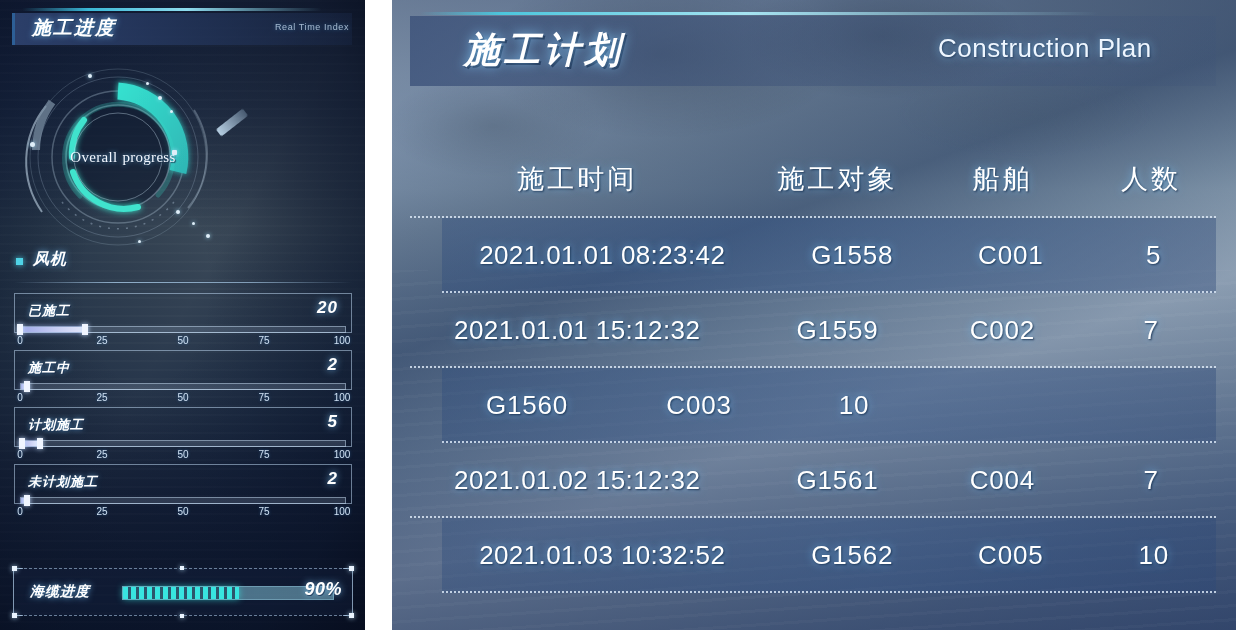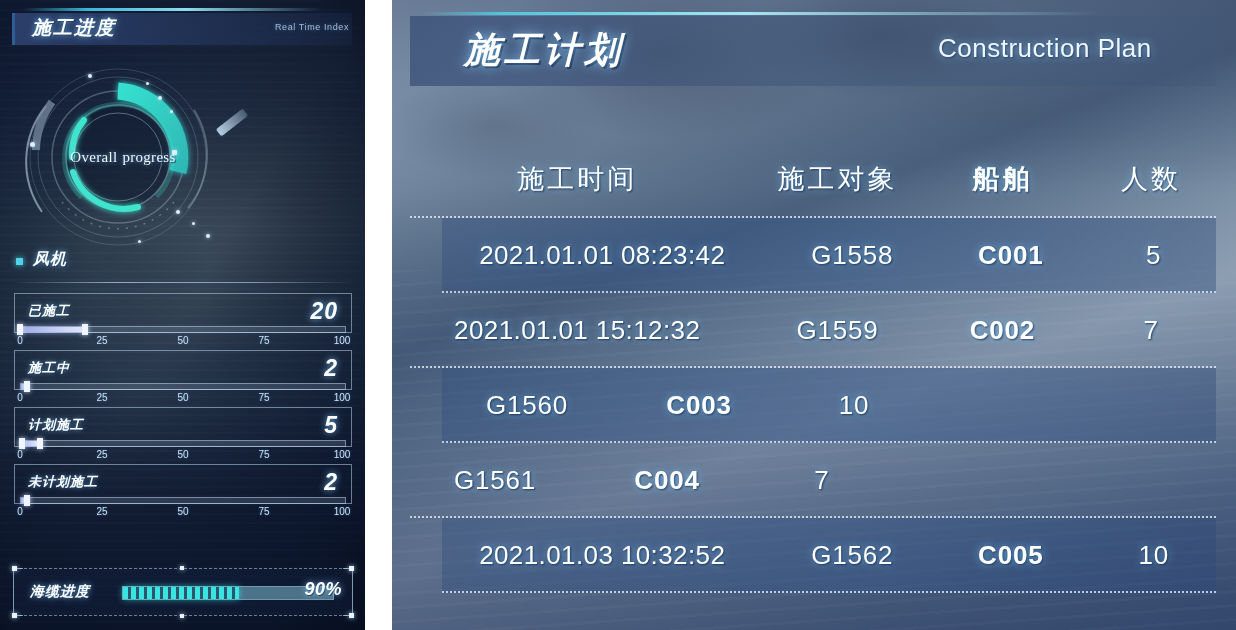--- a/index.html
+++ b/index.html
@@ -87,21 +87,21 @@
   .metric .box{
     position:absolute; left:0; top:0; width:338px; height:40px;
     border:1px solid rgba(186,212,236,.55);
   }
   .metric .m-name{
     position:absolute; left:14px; top:9px; font-size:13px; font-weight:bold; font-style:italic;
     color:#ffffff; letter-spacing:1px;
     text-shadow:0 0 5px rgba(120,200,255,.7), 1px 1px 0 rgba(16,30,56,.9);
   }
   .metric .m-val{
-    position:absolute; right:14px; top:5px; font-size:23px; font-weight:bold; font-style:italic;
+    position:absolute; right:14px; top:5px; font-size:17px; font-weight:bold; font-style:italic;
     color:#ffffff; letter-spacing:1px;
     text-shadow:0 0 7px rgba(130,205,255,.85), 1px 1px 0 rgba(16,30,56,.9);
   }
   .metric .track{
     position:absolute; left:6px; top:33px; width:326px; height:7px;
     background:rgba(200,220,240,.16); border:1px solid rgba(196,218,240,.5);
   }
   .metric .fill{
     position:absolute; left:0; top:0; height:100%;
     background:linear-gradient(90deg, #9fa9e8 0%, #c7cdf2 55%, #e4e8fb 100%);
@@ -195,21 +195,21 @@
   .trow{ position:relative; display:flex; align-items:center; height:75px;gap:12px; }
   .trow.hdr{ height:78px; }
   .trow.alt{ background:linear-gradient(90deg, rgba(46,76,124,.40) 0%, rgba(52,84,134,.46) 55%, rgba(44,72,120,.40) 100%);margin-left:32px; }
   .dashrule{
     position:absolute; left:0; right:0; bottom:0; height:0;
     border-bottom:2px dotted rgba(228,240,252,.78);
   }
   .c{ color:#ffffff; text-align:center; text-shadow:0 0 8px rgba(110,190,245,.75), 1px 1px 2px rgba(16,32,60,.9); }
   .c1{ width:350px; }
   .c2{ width:170px; }
-  .c3{ width:150px;font-weight:bold; }
+  .c3{ width:150px; }
   .c4{ width:136px; }
   .trow.hdr .c{ font-size:27px; letter-spacing:3px; }
   .trow .c{ font-size:26px; letter-spacing:.4px; }
   .trow .c2,.trow .c3,.trow .c4{ letter-spacing:.8px; }
 </style>
 </head>
 <body>
 
 <div class="screen">
 
@@ -411,20 +411,21 @@
       </div>
 
       <div class="trow alt">
         <div class="c c2">G1560</div>
         <div class="c c3">C003</div>
         <div class="c c4">10</div>
         <div class="dashrule"></div>
       </div>
 
       <div class="trow">
+        <div class="c c1">2021.01.02 15:12:32</div>
         <div class="c c2">G1561</div>
         <div class="c c3">C004</div>
         <div class="c c4">7</div>
         <div class="dashrule"></div>
       </div>
 
       <div class="trow alt">
         <div class="c c1">2021.01.03 10:32:52</div>
         <div class="c c2">G1562</div>
         <div class="c c3">C005</div>

